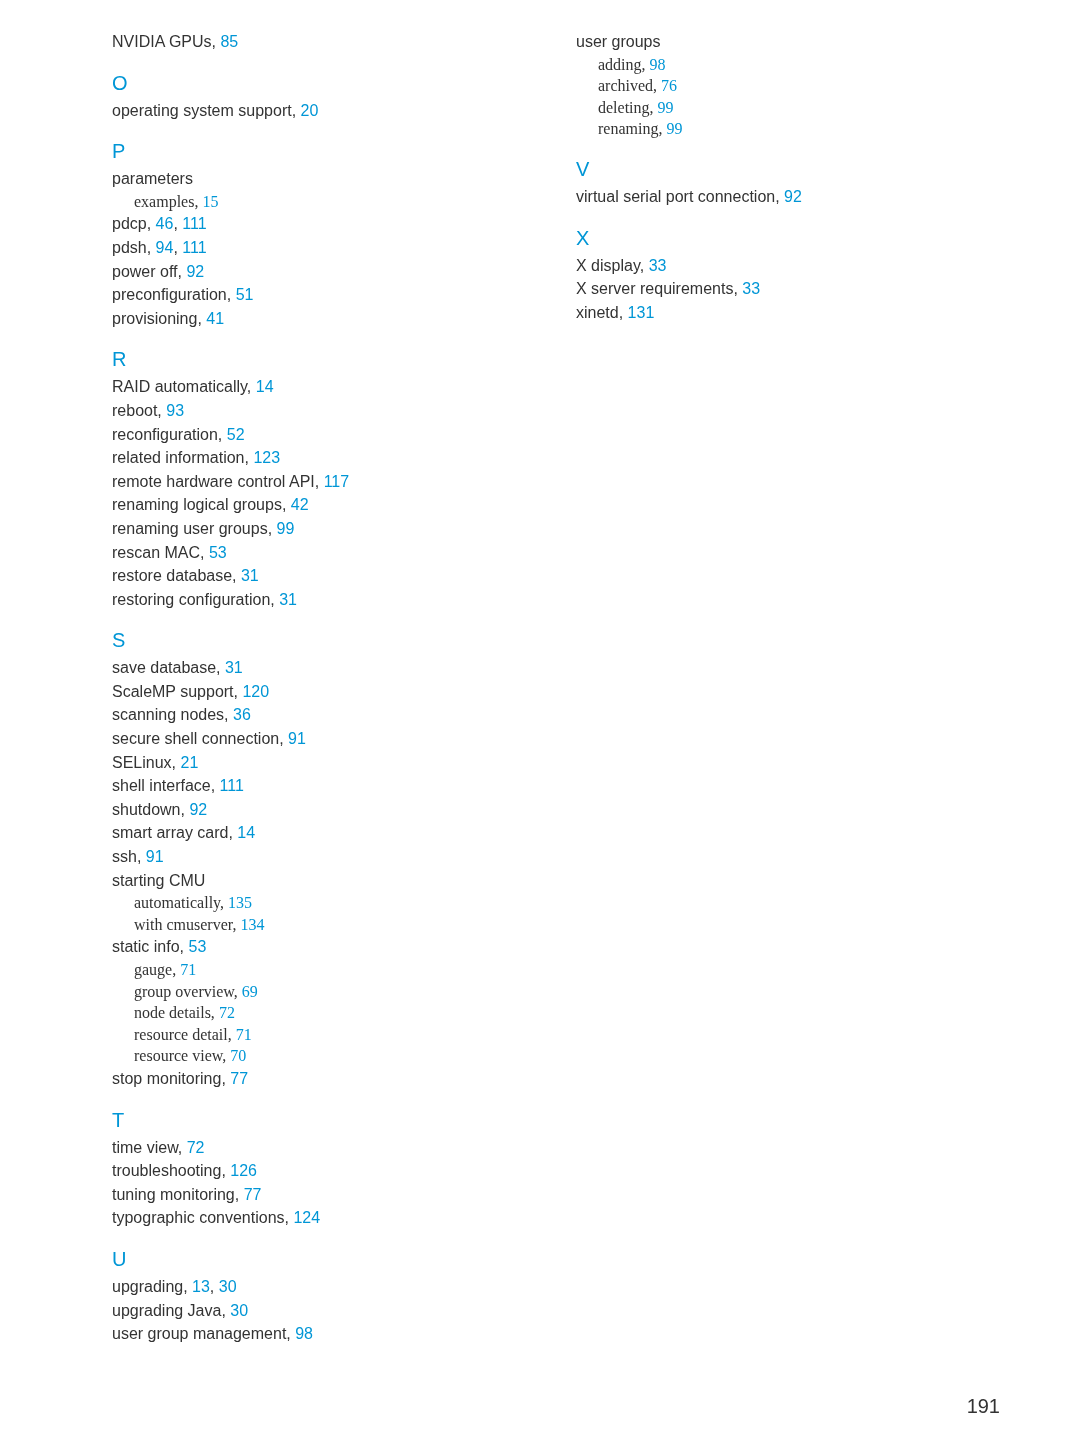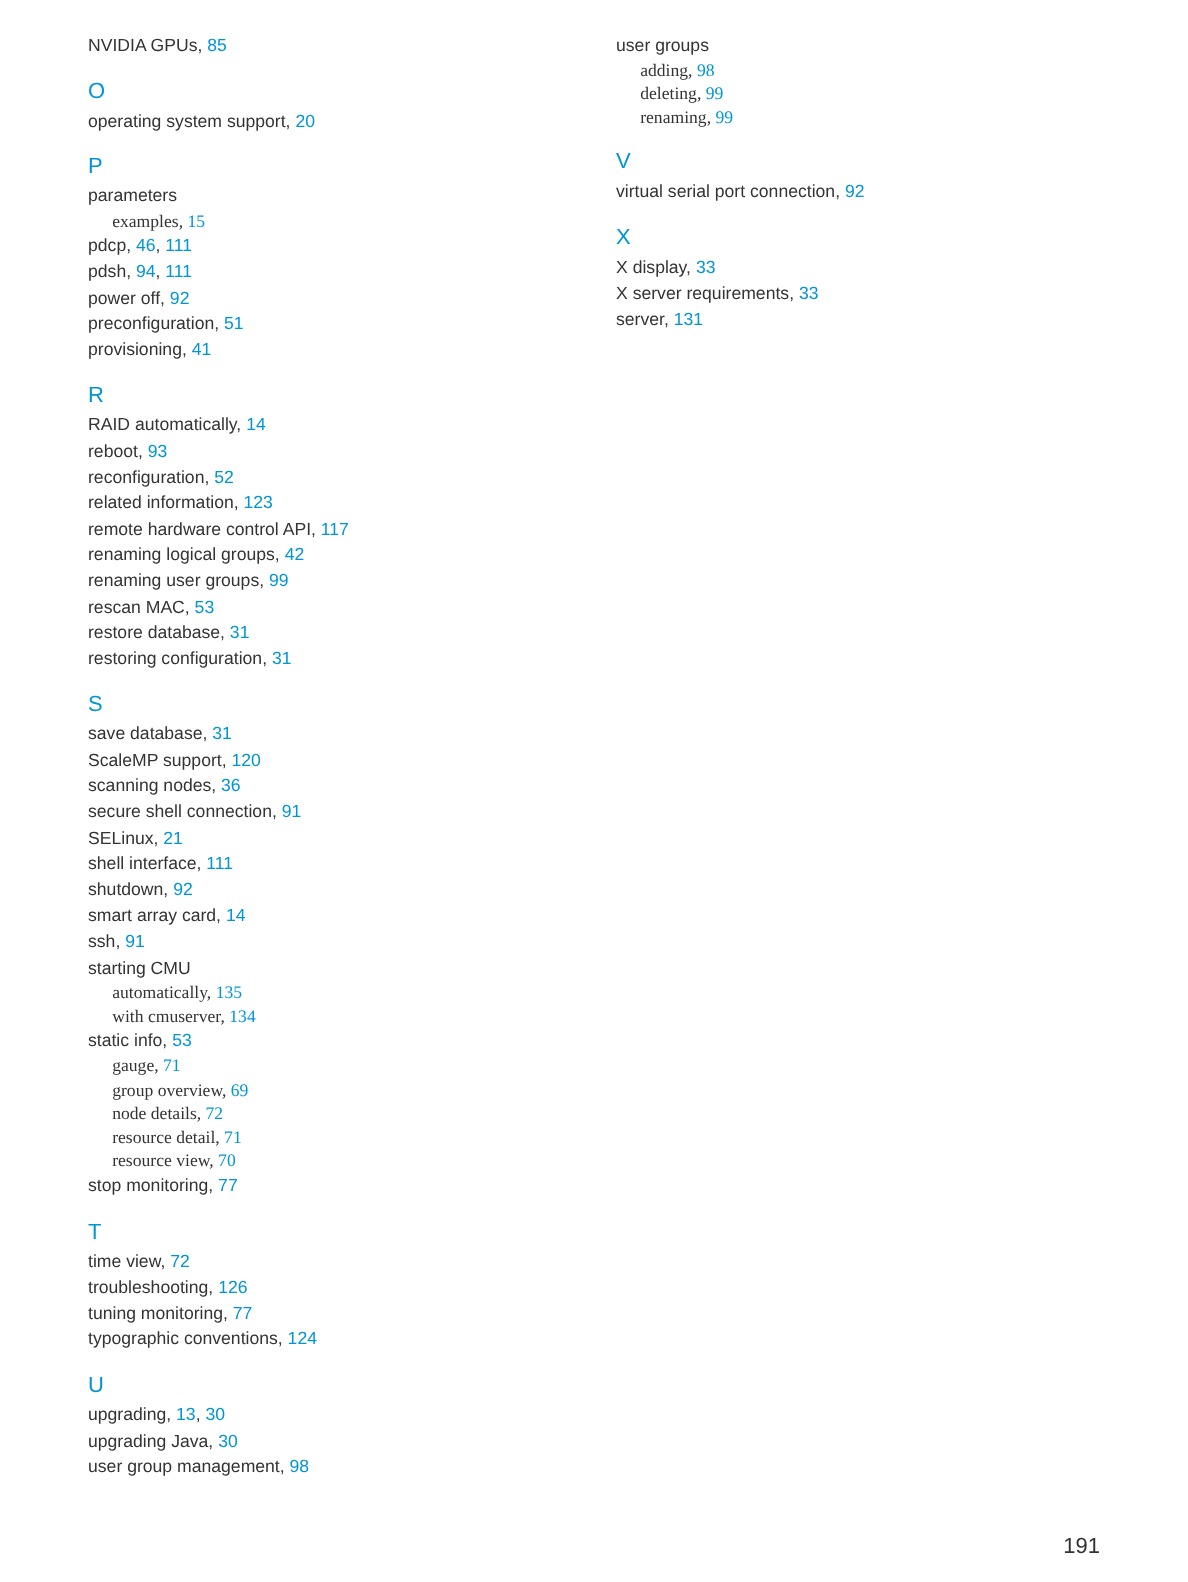--- a/index.html
+++ b/index.html
@@ -18,21 +18,21 @@
     padding: 30px 80px 30px 80px;
     box-sizing: border-box;
     height: 100%;
     position: relative;
   }
   .col {
     flex: 1;
     display: flex;
     flex-direction: column;
   }
-  .col1 { margin-right: 40px; }
+  .col1 { margin-right: 40px; margin-left: 32px; }
   .section-letter {
     color: #0096d6;
     font-size: 20px;
     font-weight: normal;
     margin-top: 18px;
     margin-bottom: 4px;
   }
   .entry {
     margin: 1px 0;
     line-height: 1.35;
@@ -106,23 +106,24 @@
       <div class="entry"><span>tuning monitoring, </span><span class="pnum">77</span></div>
       <div class="entry"><span>typographic conventions, </span><span class="pnum">124</span></div>
       <div class="section-letter">U</div>
       <div class="entry"><span>upgrading, </span><span class="pnum">13</span><span>, </span><span class="pnum">30</span></div>
       <div class="entry"><span>upgrading Java, </span><span class="pnum">30</span></div>
       <div class="entry"><span>user group management, </span><span class="pnum">98</span></div>
     </div>
   <div class="col col2" id="col2">
       <div class="entry"><span>user groups</span></div>
       <div class="subentry"><span>adding, </span><span class="pnum">98</span></div>
+      <div class="subentry"><span>archived, </span><span class="pnum">76</span></div>
       <div class="subentry"><span>deleting, </span><span class="pnum">99</span></div>
       <div class="subentry"><span>renaming, </span><span class="pnum">99</span></div>
       <div class="section-letter">V</div>
       <div class="entry"><span>virtual serial port connection, </span><span class="pnum">92</span></div>
       <div class="section-letter">X</div>
       <div class="entry"><span>X display, </span><span class="pnum">33</span></div>
       <div class="entry"><span>X server requirements, </span><span class="pnum">33</span></div>
-      <div class="entry"><span>server, </span><span class="pnum">131</span></div>
+      <div class="entry"><span>xinetd, </span><span class="pnum">131</span></div>
     </div>
   <div class="pagenum">191</div>
 </div>
 
 </body></html>

